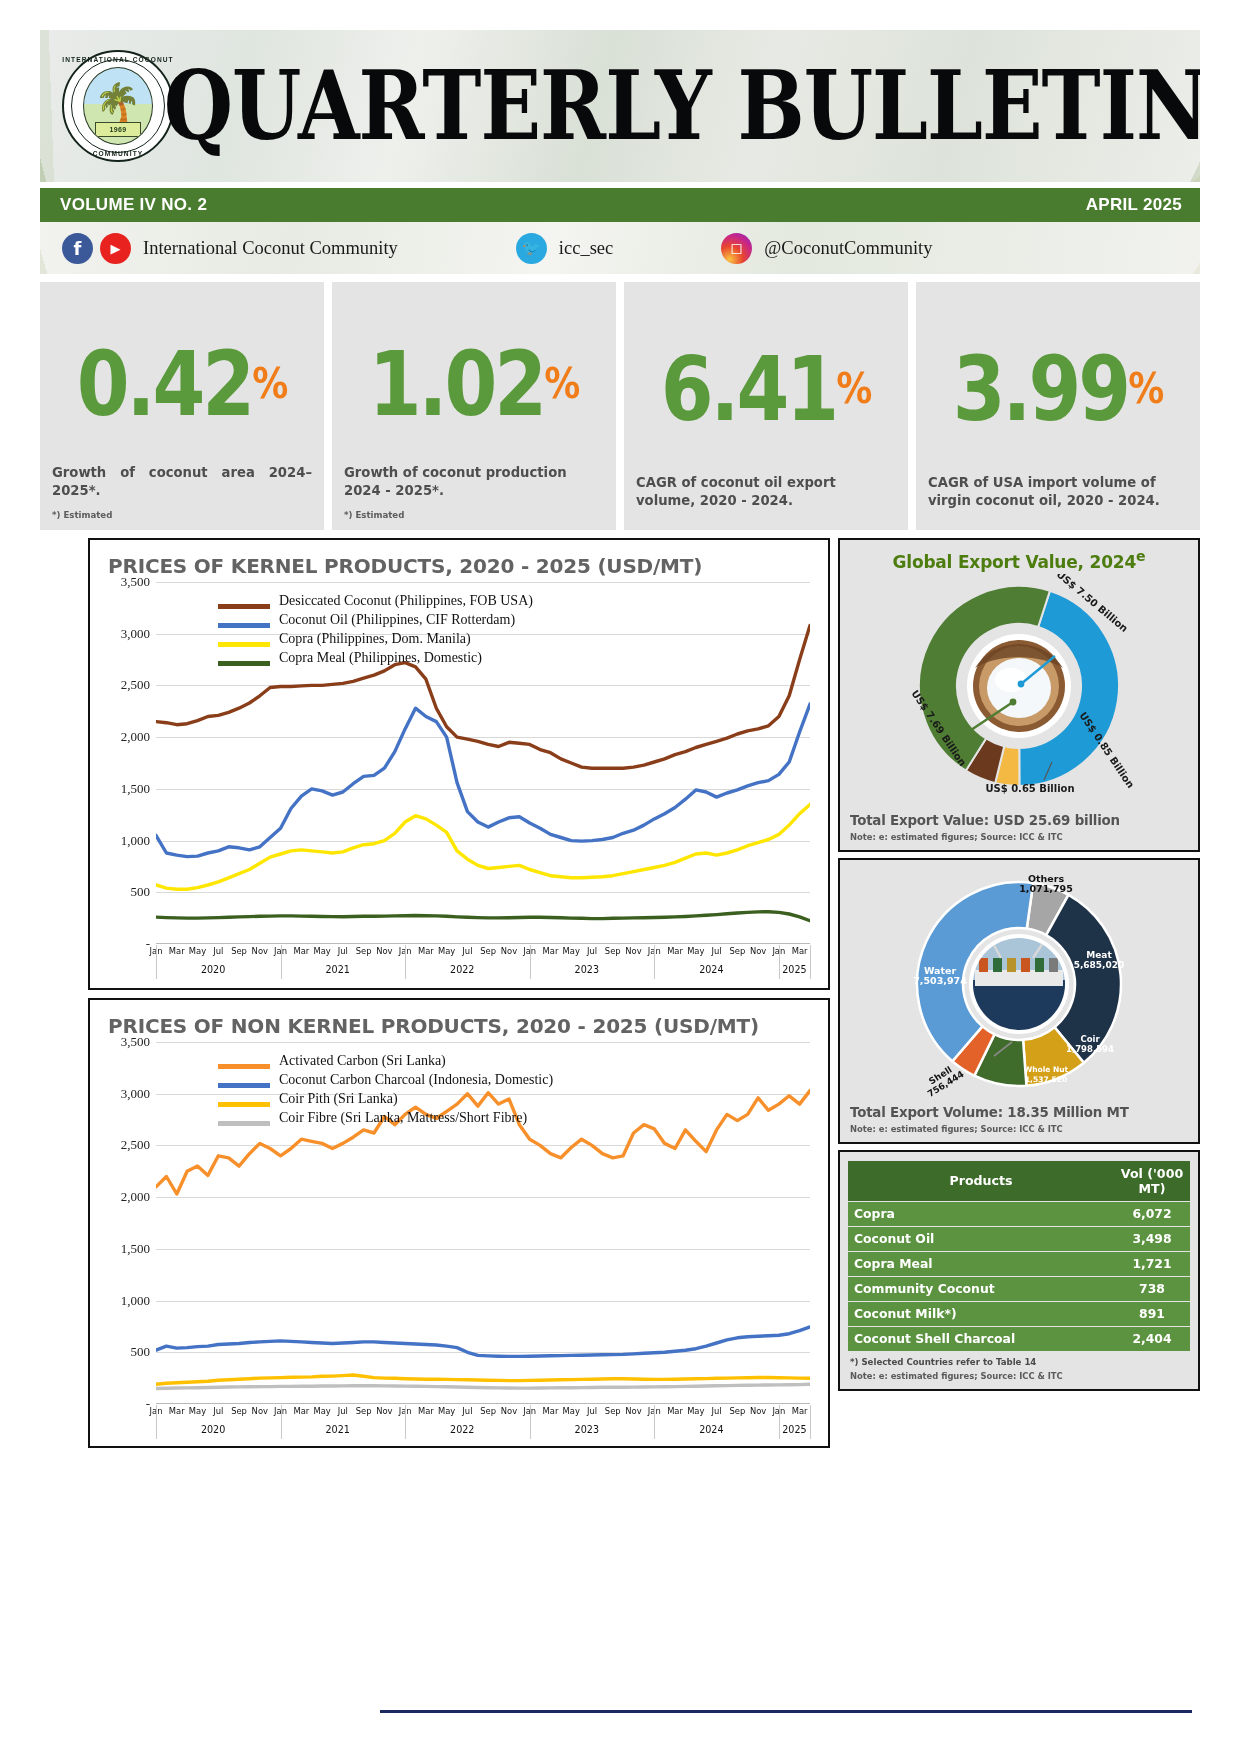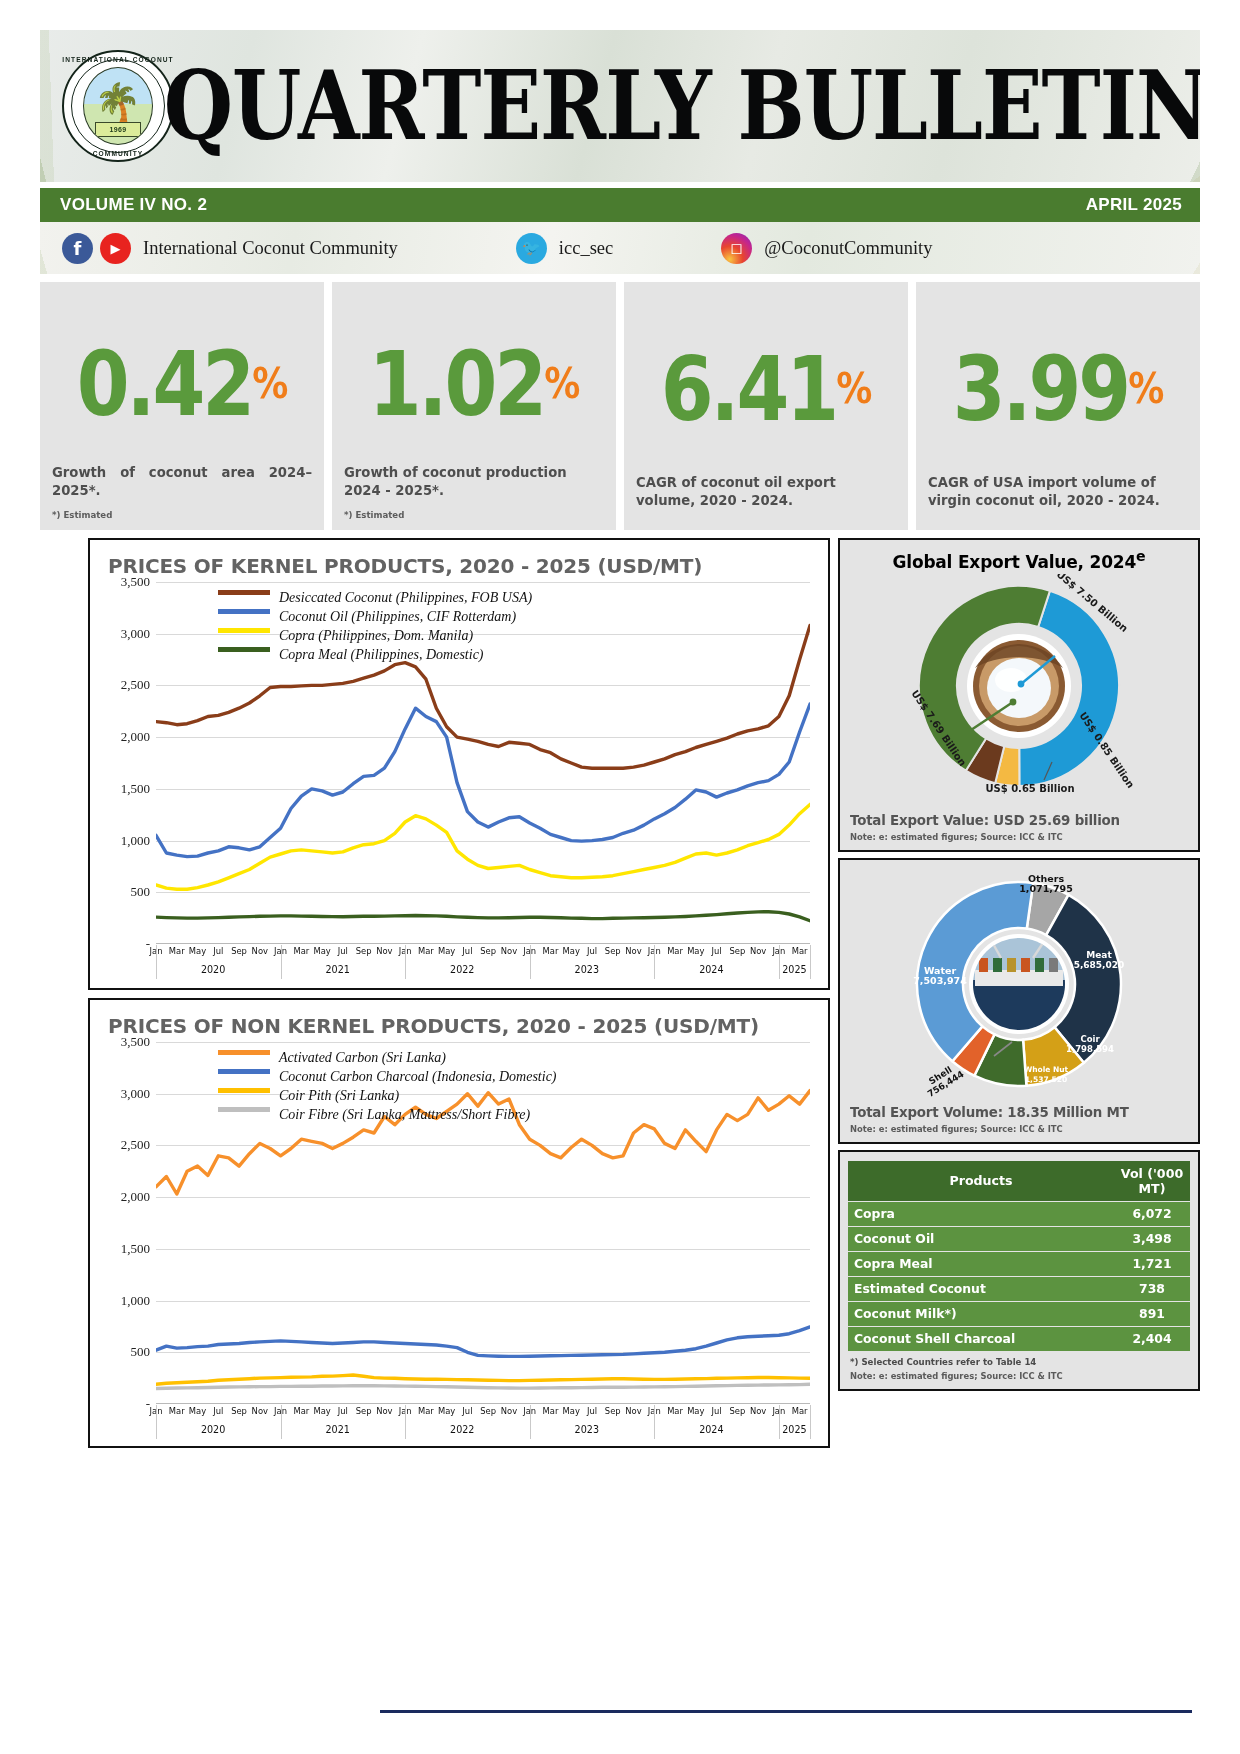--- a/index.html
+++ b/index.html
@@ -253,21 +253,21 @@
     border-top: 1px solid #d9d9d9;
   }
   .svgplot { position: absolute; left: 56px; right: 8px; top: 0; height: 362px; }
   .svgplot svg { width: 100%; height: 100%; display: block; }
 
   .legend {
     position: absolute;
     left: 118px; top: 8px;
     z-index: 5;
   }
-  .legend .lrow { display: flex; align-items: flex-start; height: 19px; font-style: italic; }
+  .legend .lrow { display: flex; align-items: flex-end; height: 19px; }
   .legend .swatch { width: 52px; height: 5px; margin-right: 9px; flex: 0 0 auto; }
   .legend .ltext {
     font-family: "Liberation Serif", serif;
     font-size: 14px;
     color: #111;
     white-space: nowrap;
   }
 
   .xaxis {
     position: absolute; left: 56px; right: 8px; top: 362px; height: 38px;
@@ -298,21 +298,21 @@
   .panel {
     border: 2.5px solid #111;
     background: #e4e4e4;
     padding: 6px 8px 6px 8px;
   }
   .panel + .panel { margin-top: 6px; }
   .panel h3 {
     font-family: "DejaVu Sans", sans-serif;
     font-weight: bold;
     font-size: 17px;
-    color: #000000;
+    color: #4d7c0f;
     text-align: center;
     line-height: 1.18;
     margin: 2px 0 2px 0;
     letter-spacing: -.2px;
   }
   .donutwrap { position: relative; height: 238px; }
   .donutwrap svg { width: 100%; height: 100%; display: block; }
   .totline {
     font-family: "DejaVu Sans", sans-serif;
     font-weight: bold;
@@ -753,21 +753,21 @@
               </tr>
               <tr>
                 <td>Coconut Oil</td>
                 <td class="val">3,498</td>
               </tr>
               <tr>
                 <td>Copra Meal</td>
                 <td class="val">1,721</td>
               </tr>
               <tr>
-                <td>Estimated Coconut</td>
+                <td>Community Coconut</td>
                 <td class="val">738</td>
               </tr>
               <tr>
                 <td>Coconut Milk*)</td>
                 <td class="val">891</td>
               </tr>
               <tr>
                 <td>Coconut Shell Charcoal</td>
                 <td class="val">2,404</td>
               </tr>

